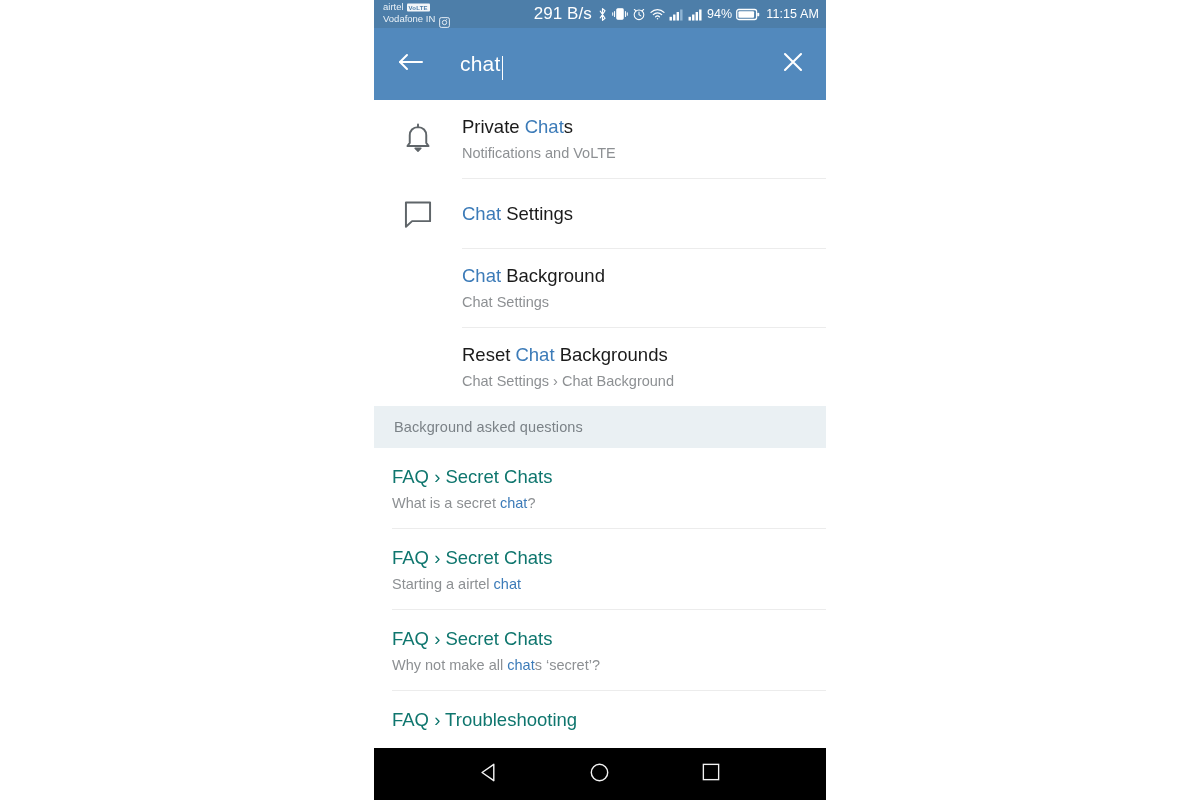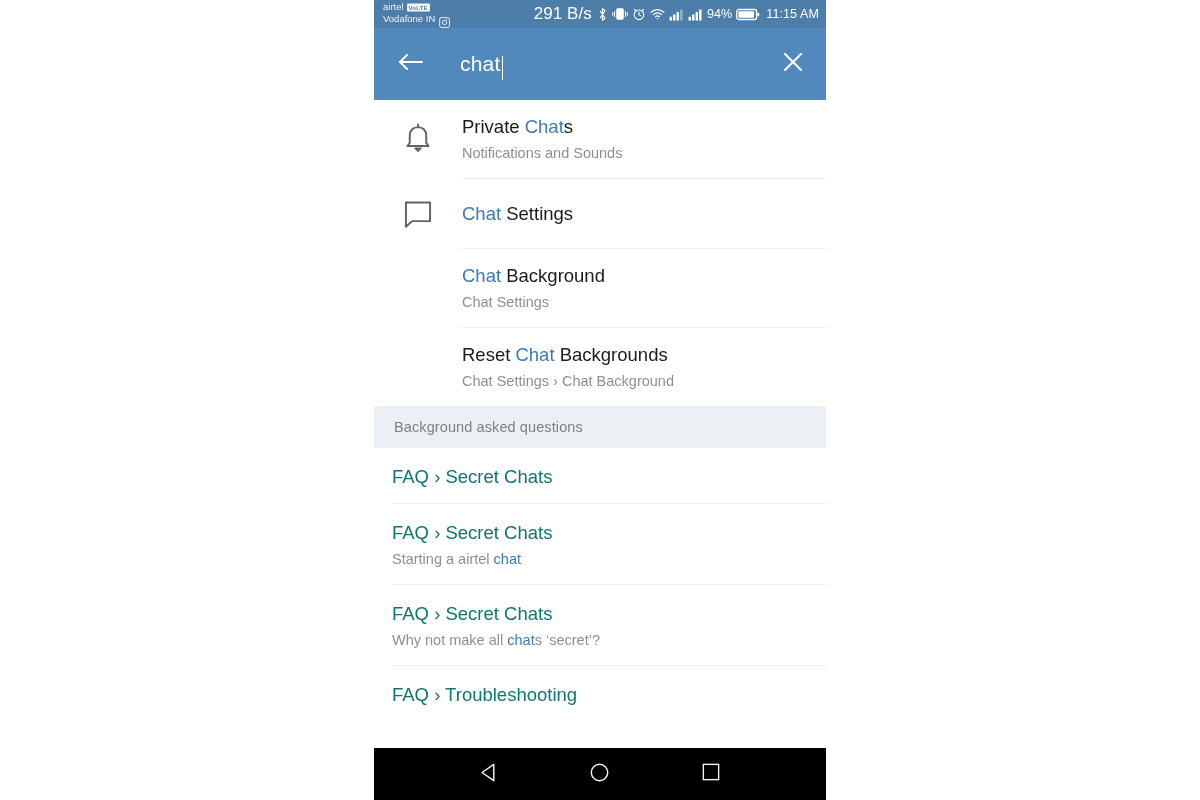--- a/index.html
+++ b/index.html
@@ -352,21 +352,21 @@
       <div class="settings-row">
         <div class="row-icon">
           <svg width="32" height="34" viewBox="0 0 26 28" fill="none" stroke="#5f6569" stroke-width="1.6" stroke-linejoin="round">
             <path d="M13 4.2 C8.8 4.2 6.2 7.2 6.2 11 v6.2 l-1.9 2.6 h17.4 l-1.9 -2.6 V11 c0 -3.8 -2.6 -6.8 -6.8 -6.8 z"></path>
             <path d="M13 2 v2.2" stroke-linecap="round"></path>
             <path d="M10.6 21.6 h4.8 l-2.4 2.4 z" fill="#5f6569" stroke-width="1.2"></path>
           </svg>
         </div>
         <div class="row-body">
           <div class="row-title"><span>Private </span><span class="hl">Chat</span><span>s</span></div>
-          <div class="row-sub">Notifications and Sounds</div>
+          <div class="row-sub">Notifications and VoLTE</div>
         </div>
       </div>
       <div class="row-div"></div>
 
       <div class="settings-row single">
         <div class="row-icon">
           <svg width="32" height="30" viewBox="0 0 26 24" fill="none" stroke="#5f6569" stroke-width="1.6" stroke-linejoin="round">
             <path d="M3.2 2.6 h19.6 v15.2 H8.2 l-5 4.6 z"></path>
           </svg>
         </div>
@@ -390,20 +390,21 @@
         <div class="row-body">
           <div class="row-title"><span>Reset </span><span class="hl">Chat</span><span> Backgrounds</span></div>
           <div class="row-sub">Chat Settings › Chat Background</div>
         </div>
       </div>
 
       <div class="faq-header">Background asked questions</div>
 
       <div class="faq-row">
         <div class="faq-title">FAQ › Secret Chats</div>
+        <div class="faq-sub"><span>What is a secret </span><span class="hl">chat</span><span>?</span></div>
       </div>
       <div class="faq-div"></div>
 
       <div class="faq-row">
         <div class="faq-title">FAQ › Secret Chats</div>
         <div class="faq-sub"><span>Starting a airtel </span><span class="hl">chat</span><span></span></div>
       </div>
       <div class="faq-div"></div>
 
       <div class="faq-row">

